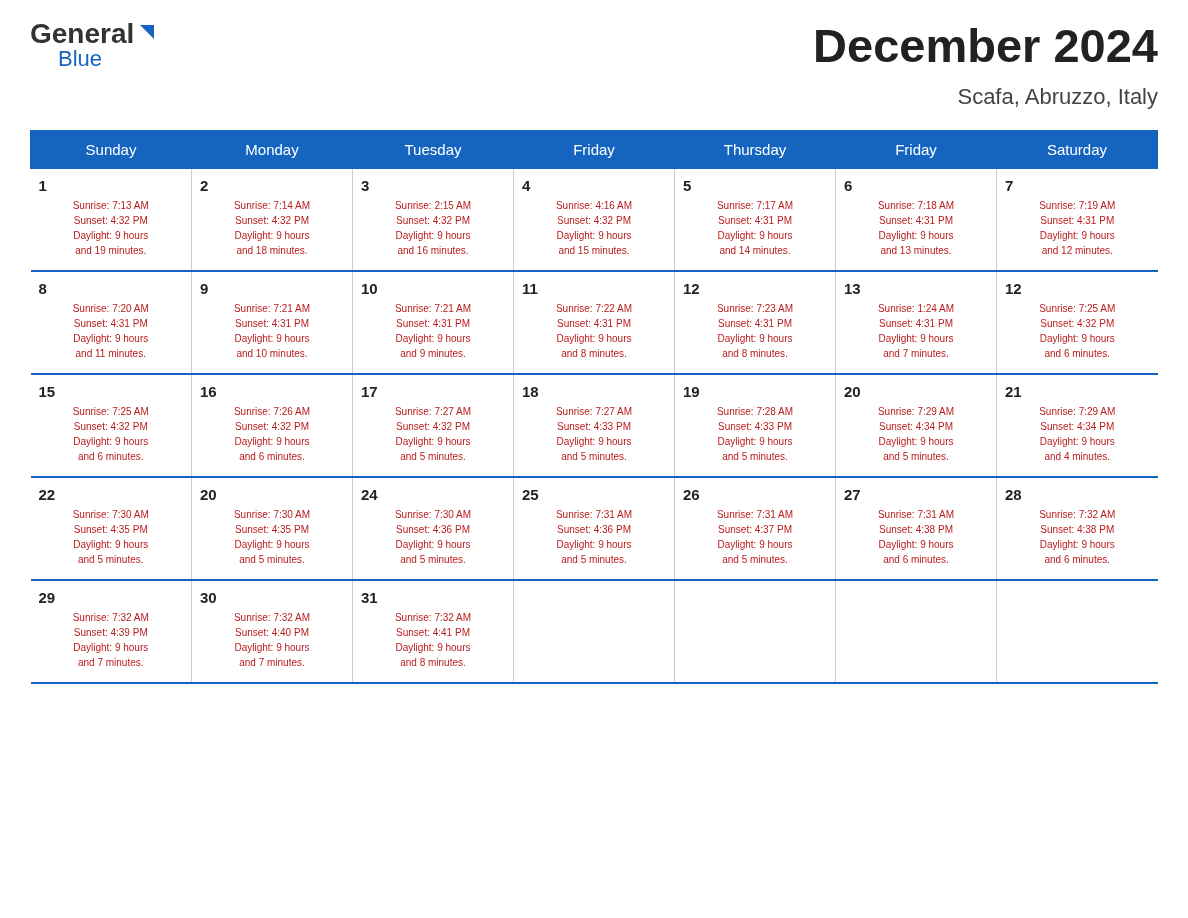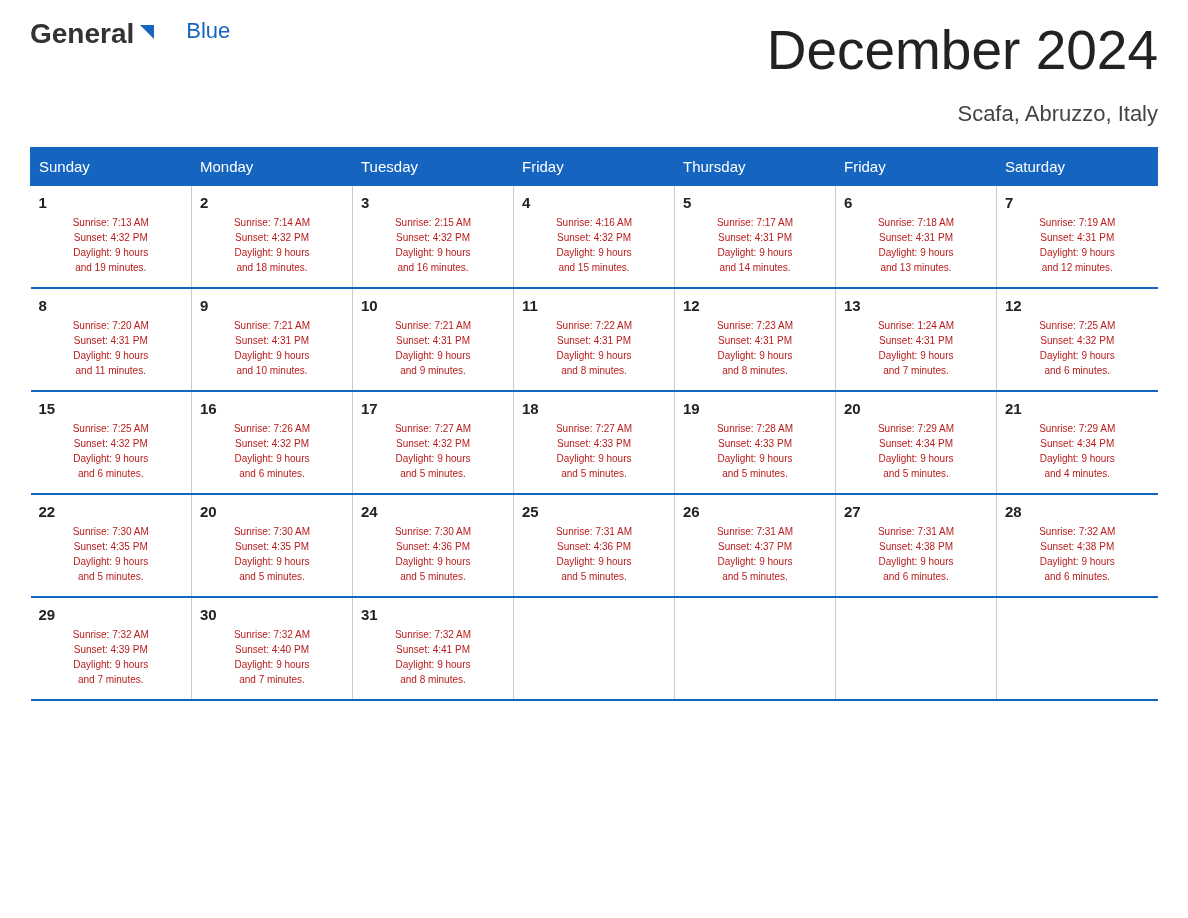--- a/index.html
+++ b/index.html
@@ -11,64 +11,64 @@
       padding: 20px 30px;
     }
     .header {
       display: flex;
       justify-content: space-between;
       align-items: flex-start;
       margin-bottom: 20px;
     }
     .logo {
       display: flex;
-      flex-direction: row;
+      flex-direction: column;
       align-items: flex-start;
     }
     .logo-general {
       font-size: 28px;
       font-weight: bold;
       color: #333;
       line-height: 1;
     }
     .logo-blue {
       font-size: 22px;
       font-weight: normal;
       color: #1565c0;
       margin-left: 28px;
       line-height: 1;
     }
     .title-block {
       text-align: right;
     }
     .month-title {
-      font-size: 55px;
-      font-weight: normal;
+      font-size: 47px;
+      font-weight: bold;
       color: #222;
       line-height: 1.1;
     }
     .location-title {
       font-size: 22px;
       color: #444;
-      margin-top: 20px;
+      margin-top: 12px;
     }
     table {
       width: 100%;
       border-collapse: collapse;
       table-layout: fixed;
     }
     thead tr {
       background-color: #1565c0;
       color: #fff;
     }
     thead th {
       padding: 10px 8px;
       font-size: 15px;
       font-weight: normal;
-      text-align: left;
+      text-align: center;
       border: 1px solid #1565c0;
       margin-left: 12px;
     }
     tbody tr {
       border-bottom: 2px solid #1565c0;
     }
     tbody td {
       vertical-align: top;
       padding: 8px 8px 12px 8px;
       font-size: 13px;

